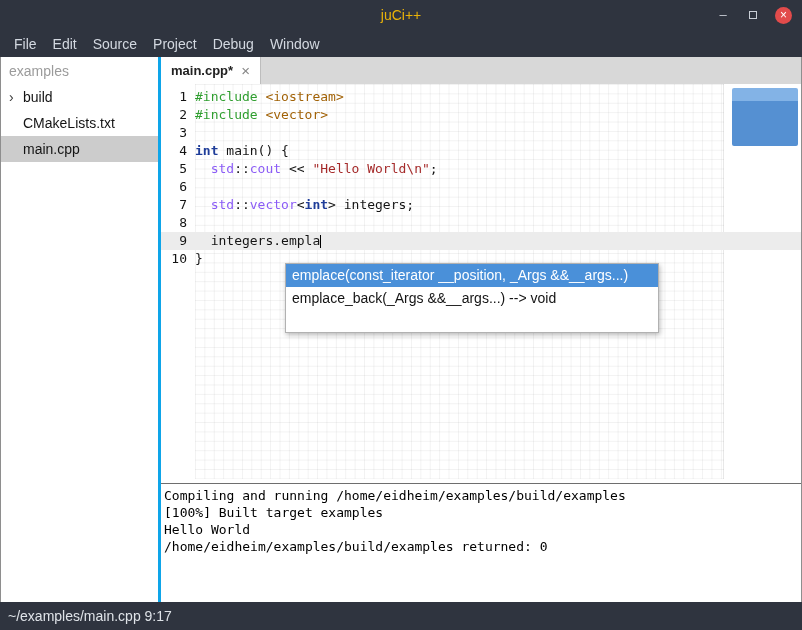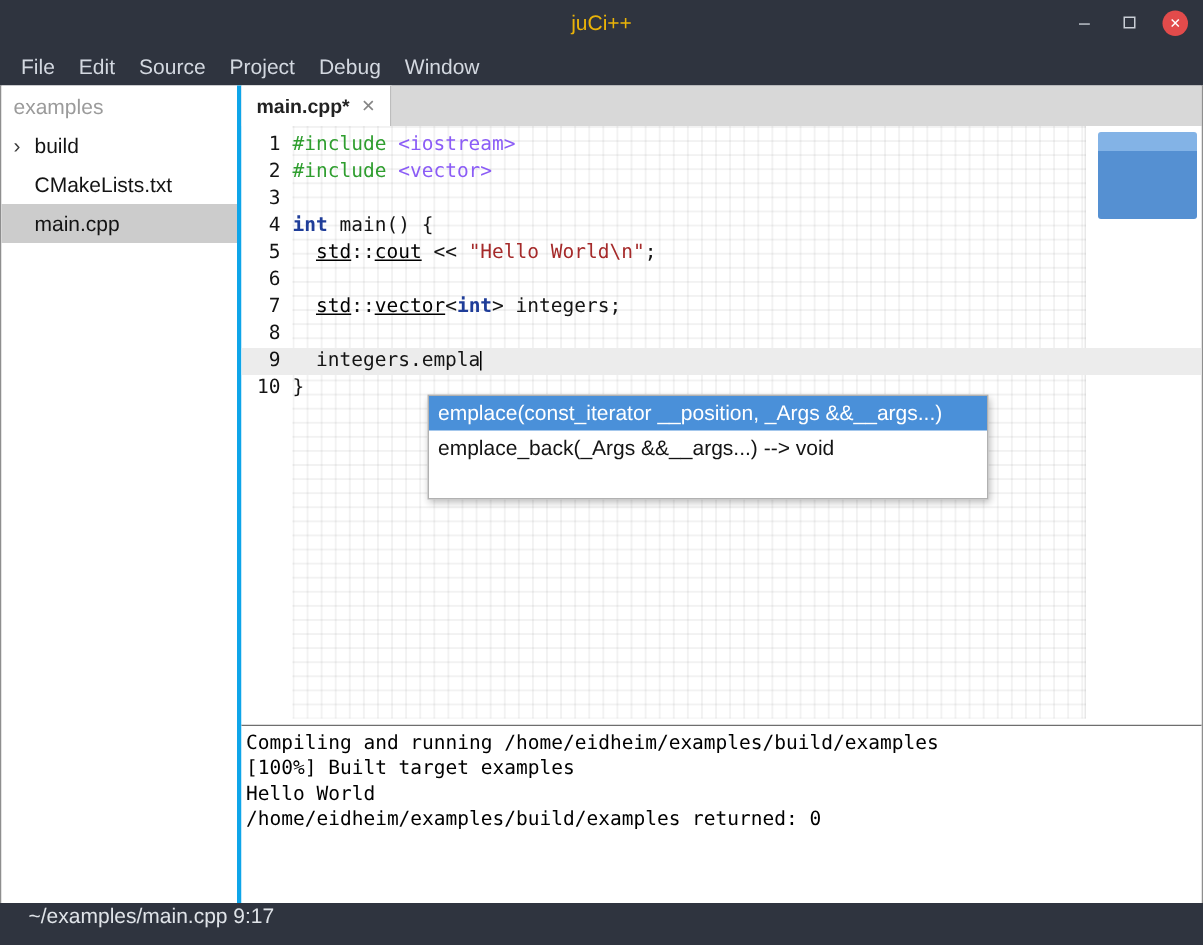--- a/index.html
+++ b/index.html
@@ -42,23 +42,23 @@
   .editor::before { content: ""; position: absolute; left: 34px; top: 0; right: 77px; bottom: 4px; z-index: 0;
       background-image: linear-gradient(to right, rgba(0,0,0,.05) 1px, transparent 1px),
                         linear-gradient(to bottom, rgba(0,0,0,.05) 1px, transparent 1px);
       background-size: 9.4px 9.4px; border-right: 1px solid rgba(0,0,0,.09); }
   .code-lines { position: relative; z-index: 1; padding-top: 4px; }
   .code-line { display: flex; height: 18px; line-height: 18px; white-space: pre; }
   .code-line.current { background: #ececec; }
   .line-num { flex: 0 0 26px; text-align: right; color: #141414; }
   .line-text { padding-left: 8px; color: #141414; }
   .tok-preproc { color: #2f9e2f; }
-  .tok-header { color: #8b5cf6; }
+  .tok-header { color: #a16207; }
   .tok-kw { color: #1f3d99; font-weight: bold; }
-  .tok-type { color: #000000; text-decoration: underline; }
+  .tok-type { color: #8b5cf6; }
   .tok-str { color: #a52a2a; }
   .caret { display: inline-block; width: 1px; height: 13px; background: #000; vertical-align: middle; }
 
   
   .tooltip { position: absolute; left: 124px; top: 123px; z-index: 5; background: #fbf7a3; border: 1px solid #d8d28e;
       font-family: "Liberation Sans", sans-serif; font-size: 14px; color: #000; padding: 1px 9px; white-space: nowrap; }
 
   
   .autocomplete { position: absolute; left: 124px; top: 169px; z-index: 6; width: 374px; height: 70px; background: #fff;
       border: 1px solid #b1b1b1; box-shadow: 1px 2px 5px rgba(0,0,0,.28);
@@ -69,22 +69,22 @@
   
   .scroll-thumb { position: absolute; top: 4px; right: 3px; width: 66px; height: 58px; z-index: 2; border-radius: 2px;
       background: linear-gradient(180deg, #83b3e6 0, #83b3e6 13px, #5590d2 13px); }
 
   
   .output { flex: 0 0 119px; background: #fff; border-top: 1px solid #6e6e6e; padding: 3px 3px;
       font-family: "DejaVu Sans Mono", monospace; font-size: 13px; color: #000; overflow: hidden; }
   .output-line { height: 17px; line-height: 17px; white-space: pre; }
 
   
-  .statusbar { flex: 0 0 28px; background: #2f343f; color: #dfe3e8; display: flex; align-items: flex-start;
-      padding-left: 19px; font-size: 14px; }
+  .statusbar { flex: 0 0 28px; background: #2f343f; color: #dfe3e8; display: flex; align-items: center;
+      padding-left: 8px; font-size: 14px; }
 </style>
 </head>
 <body>
 
 <div class="app">
 
   <div class="titlebar">
     <div class="title">juCi++</div>
     <div class="win-controls">
       <span class="win-btn">–</span>

